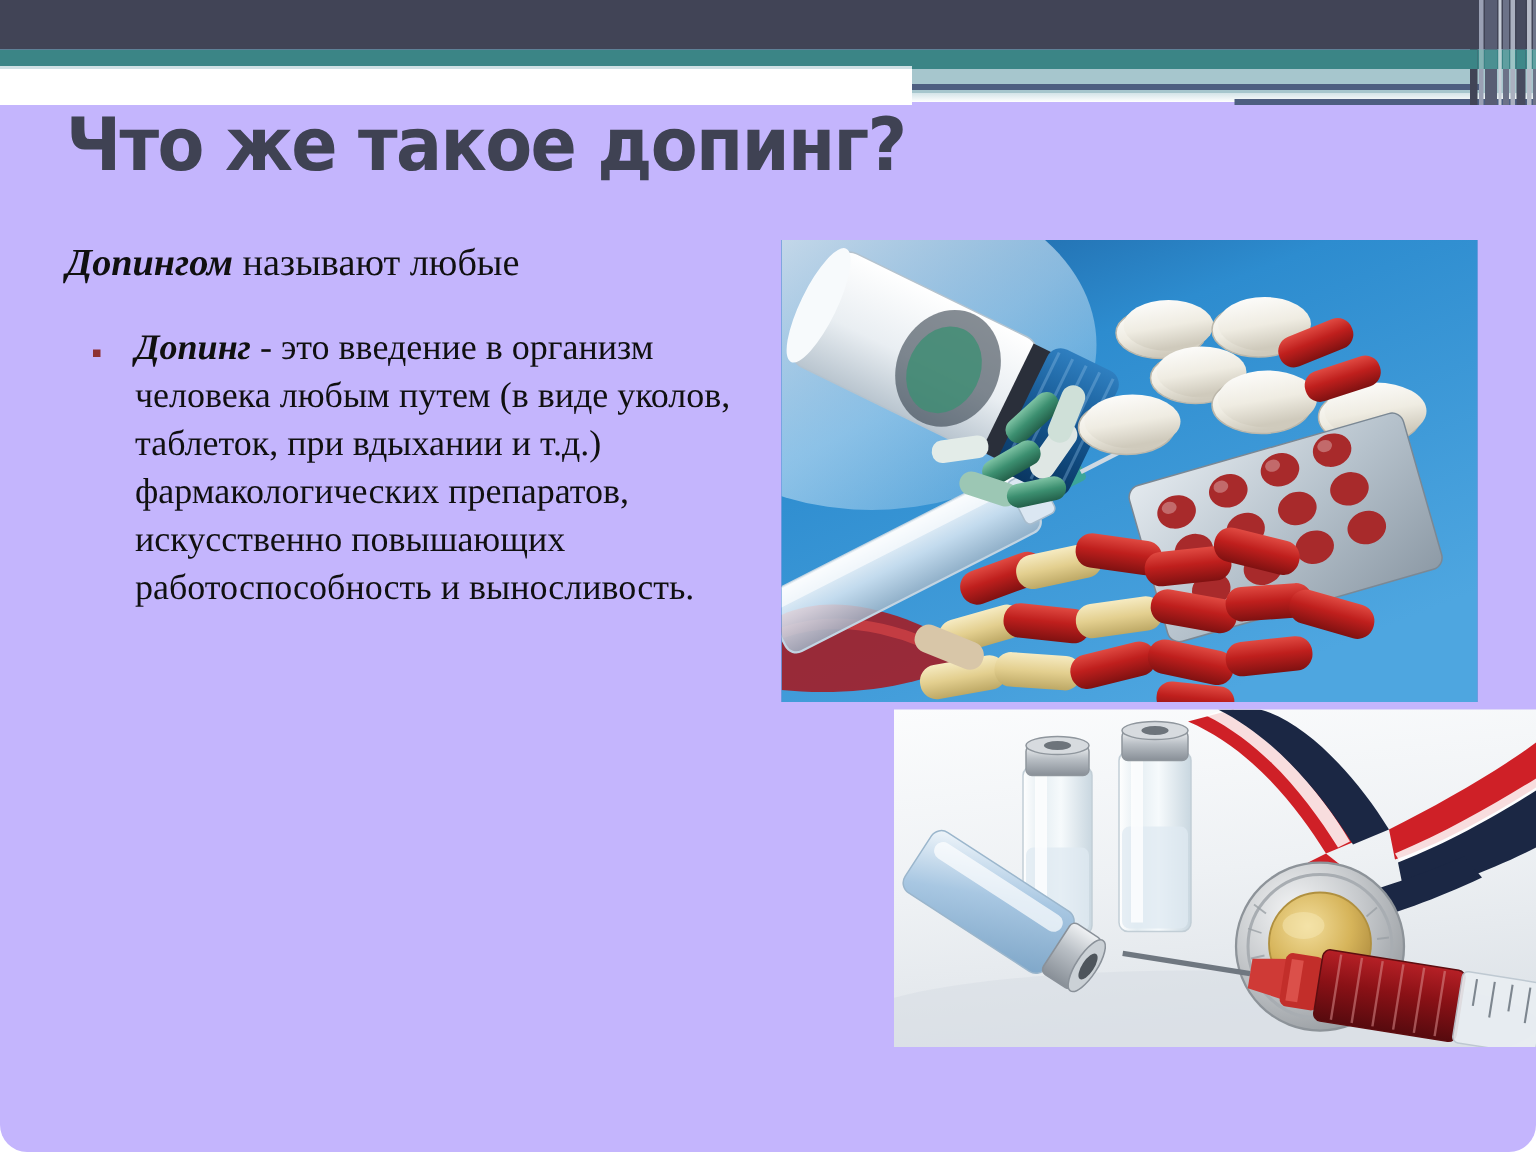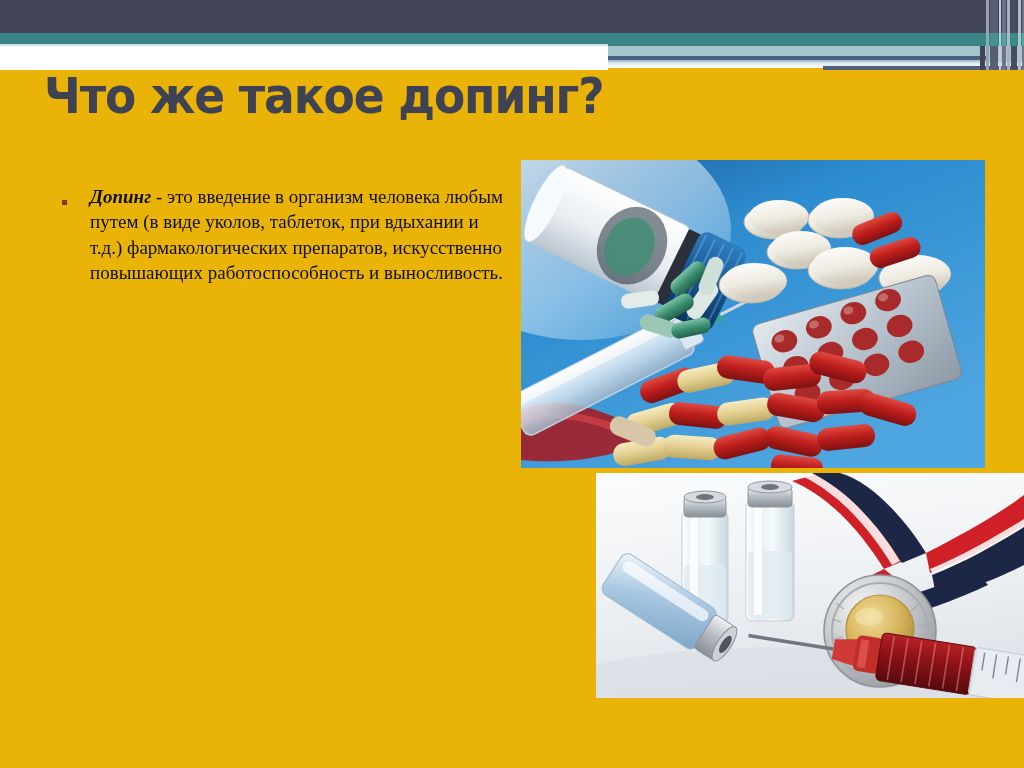--- a/index.html
+++ b/index.html
@@ -12,21 +12,22 @@
     width: 1024px;
     height: 768px;
     overflow: hidden;
     font-family: "Liberation Serif", "DejaVu Serif", serif;
     position: relative;
   }
 
   .slide {
     position: absolute;
     inset: 0;
-    background: #eab308;
+    background: #c4b5fd;
+    border-radius: 18px;
   }
 
   
   .hdr-dark {
     position: absolute;
     left: 0; top: 0;
     width: 1024px; height: 33px;
     background: #414456;
   }
   .hdr-teal {
@@ -128,21 +129,21 @@
   }
   .bullet-dot {
     position: absolute;
     left: 18px;
     top: 16px;
     width: 5px;
     height: 5px;
     background: #8e3232;
   }
   .bullet-text {
-    font-size: 19px;
+    font-size: 24px;
     line-height: 1.33;
   }
   .bullet-text .lead {
     font-weight: bold;
     font-style: italic;
   }
 
   
   .photo {
     position: absolute;
@@ -198,20 +199,23 @@
     <div class="stripe" style="left:27px; top:33px; height:13px; width:3px;  background:#9cc4c5;"></div>
     <div class="stripe" style="left:31px; top:33px; height:13px; width:6px;  background:#3f8889;"></div>
     <div class="stripe" style="left:38px; top:33px; height:13px; width:3px;  background:#a9cbcc;"></div>
     <div class="stripe" style="left:42px; top:33px; height:13px; width:2px;  background:#61a0a1;"></div>
   </div>
 
   <div class="title">Что же такое допинг?</div>
 
   <div class="textcol">
 
+    <p class="para para-first">
+      <span class="lead">Допингом</span><span> называют любые</span>
+    </p>
 
 
     <div class="bullet-block">
       <span class="bullet-dot"></span>
       <span class="bullet-text">
         <span class="lead">Допинг</span><span> - это  введение в организм человека любым путем (в виде уколов, таблеток, при вдыхании и т.д.) фармакологических препаратов, искусственно повышающих работоспособность и выносливость.</span>
       </span>
     </div>
   </div>
 

